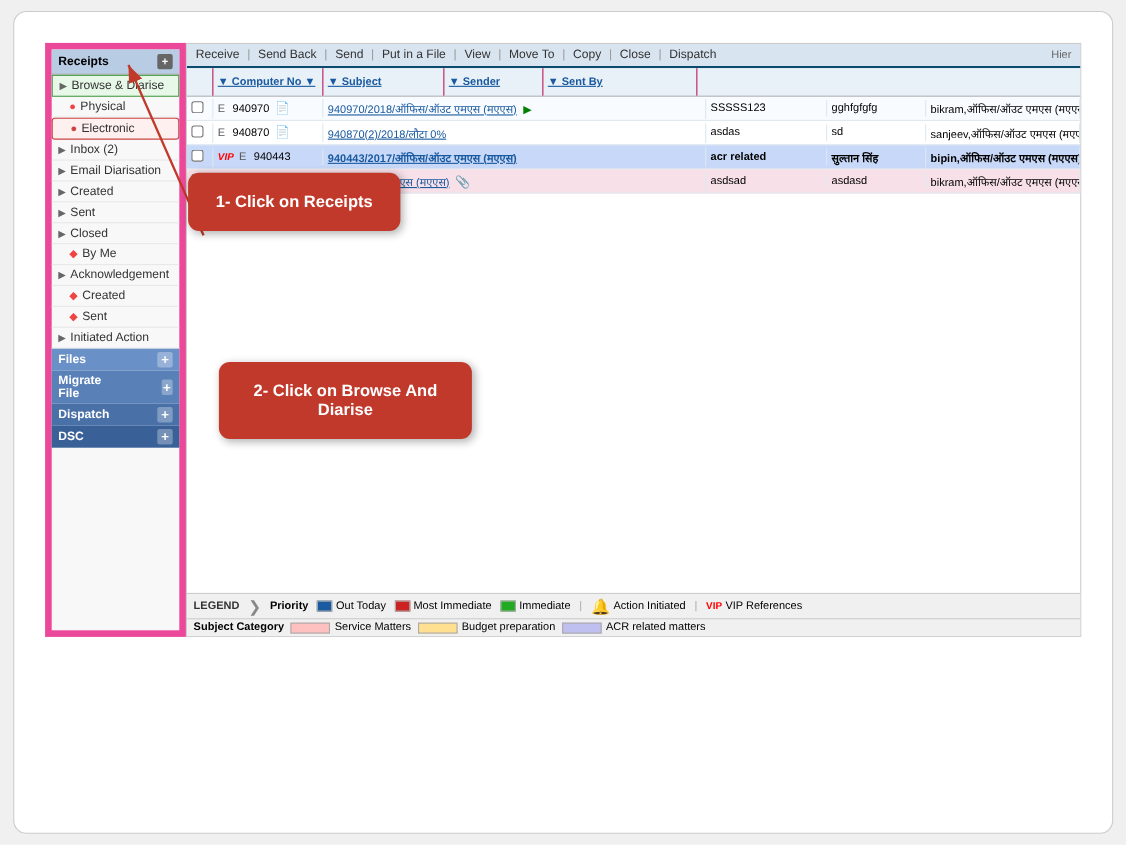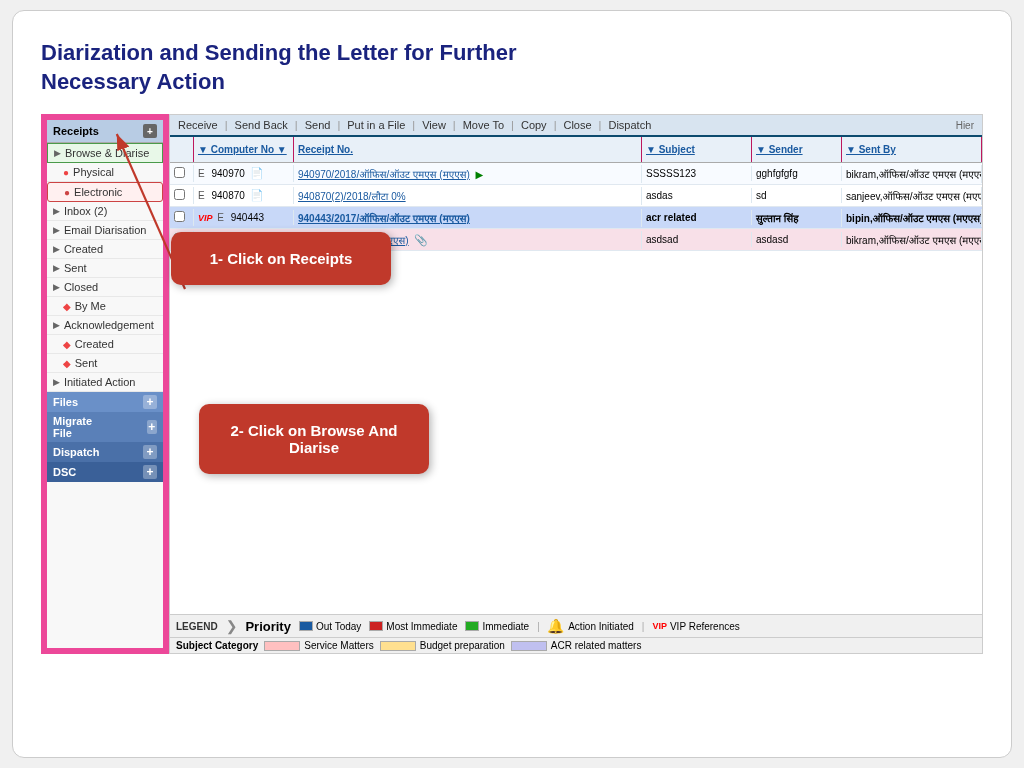--- a/index.html
+++ b/index.html
@@ -198,21 +198,21 @@
     .td.receipt { flex: 1; }
     .td.subject { width: 110px; }
     .td.sender { width: 90px; }
     .td.sentby { width: 140px; }
     .receipt-link { color: #1a5aa0; text-decoration: underline; cursor: pointer; font-size: 10px; }
     
     .callout-1 {
       position: absolute;
       left: 130px;
       top: 118px;
-      width: 220px;
+      width: 193px;
       background: #c0392b;
       color: white;
       border-radius: 10px;
       padding: 18px 16px;
       font-size: 15px;
       font-weight: bold;
       text-align: center;
       z-index: 20;
       box-shadow: 2px 2px 8px rgba(0,0,0,0.3);
     }
@@ -279,24 +279,20 @@
     
     .icon-pdf { color: #cc2222; font-size: 11px; }
     .icon-attachment { color: #888; font-size: 11px; }
     .hier-right { font-size: 10px; color: #666; margin-left: auto; padding-right: 4px; }
   </style>
 </head>
 <body>
 
 <div class="slide-container">
 
-  <div class="slide-title">
-    <span>Diarization and Sending the Letter for Further</span><br>
-    <span>Necessary Action</span>
-  </div>
 
   <div class="content-area" style="height:540px; position:relative;">
 
     <div class="sidebar">
 
       <div class="sidebar-header">
         <span>Receipts</span>
         <span class="sidebar-header-plus">+</span>
       </div>
 
@@ -406,21 +402,20 @@
         <span class="toolbar-separator">|</span>
         <button class="toolbar-btn">Close</button>
         <span class="toolbar-separator">|</span>
         <button class="toolbar-btn">Dispatch</button>
         <span class="hier-right">Hier</span>
       </div>
 
       <div class="table-header-row">
         <div class="th checkbox"></div>
         <div class="th computer">▼ Computer No ▼</div>
-        <div class="th receipt">Receipt No.</div>
         <div class="th subject">▼ Subject</div>
         <div class="th sender">▼ Sender</div>
         <div class="th sentby">▼ Sent By</div>
       </div>
 
       <div class="table-row">
         <div class="td checkbox"><input type="checkbox" style="width: 11px; height: 11px;"></div>
         <div class="td computer">
           <span style="color:#555;font-size:10px;">E</span>
           <span style="margin-left:4px;">940970</span>
@@ -475,21 +470,21 @@
         <div class="td subject">asdsad</div>
         <div class="td sender">asdasd</div>
         <div class="td sentby">bikram,ऑफिस/ऑउट एमएस (मएएस)</div>
       </div>
 
       <div style="flex:1;"></div>
 
       <div class="legend-bar">
         <span class="legend-label">LEGEND</span>
         <span style="color:#888;font-size:14px;">❯</span>
-        <span style="font-weight:bold;font-size:13px;">Priority</span>
+        <span style="font-weight:bold;font-size:10px;">Priority</span>
         <div class="legend-item">
           <div class="legend-box blue"></div>
           <span>Out Today</span>
         </div>
         <div class="legend-item">
           <div class="legend-box red"></div>
           <span>Most Immediate</span>
         </div>
         <div class="legend-item">
           <div class="legend-box green"></div>

